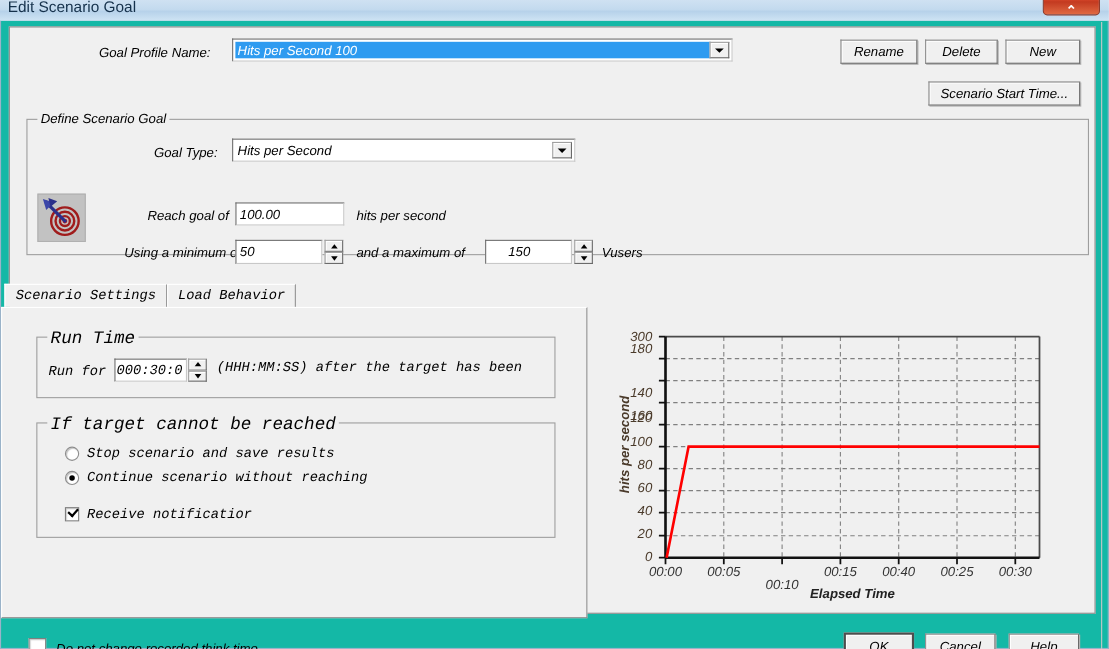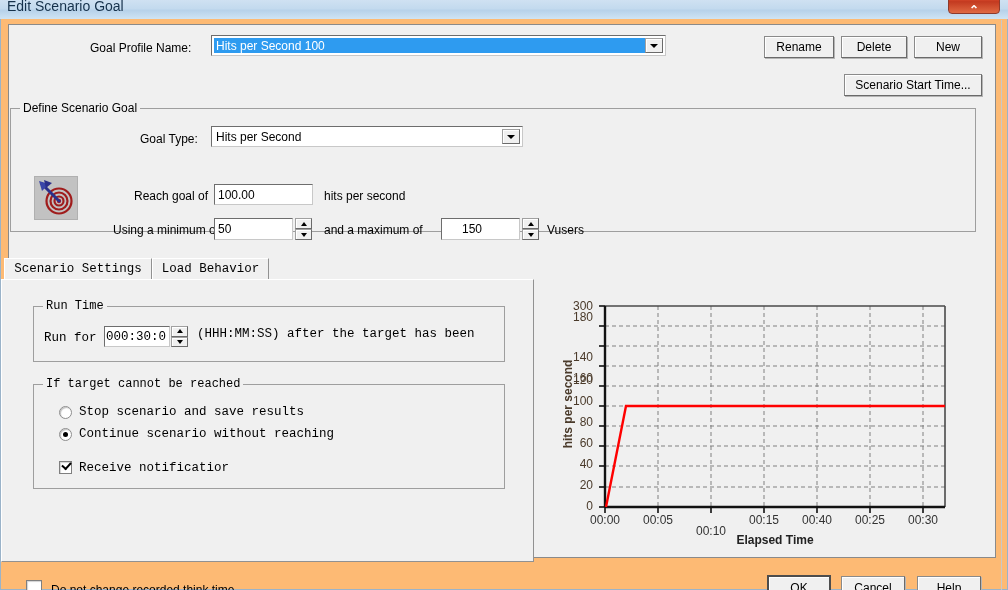--- a/index.html
+++ b/index.html
@@ -32,24 +32,25 @@
     box-shadow:inset 0 1px 0 rgba(255,255,255,.45);
   }
   .close-glyph{
     position:absolute;left:50%;top:16px;transform:translateX(-50%);
     color:#fff;font-size:12px;font-weight:bold;line-height:1;
   }
 
   
   .client{
     position:absolute;left:0;top:19px;width:1008px;height:571px;
-    background:#fdba74;
+    background:#14b8a6;
     border-left:1px solid #9ab3c9;border-right:1px solid #9ab3c9;
     border-bottom:1px solid #9ab3c9;
     box-sizing:border-box;
+    font-style:italic;
   }
   .inner-panel{
     position:absolute;left:7px;top:5px;width:988px;height:534px;
     border:1px solid #8a8a8a;background:#f0f0f0;box-sizing:border-box;
   }
 
   
   .lbl{position:absolute;white-space:nowrap;font-size:12px;color:#000;}
   .btn{
     position:absolute;box-sizing:border-box;
@@ -117,21 +118,21 @@
   }
   .spin .up{top:0;}
   .spin .dn{bottom:0;}
 
   
   .group{position:absolute;box-sizing:border-box;border:1px solid #9e9e9e;}
   .group-title{
     position:absolute;top:-8px;left:9px;background:#f0f0f0;padding:0 3px;
     font-size:12px;white-space:nowrap;
   }
-  .group.mono .group-title{font-family:"Liberation Mono", monospace;font-size:12px;}
+  .group.mono .group-title{font-family:"Liberation Mono", monospace;font-size:16px;}
 
   
   .tabstrip{position:absolute;left:0;top:239px;width:536px;height:22px;}
   .tab{
     position:absolute;top:0;height:21px;box-sizing:border-box;
     font-family:"Liberation Mono", monospace;font-size:12.5px;
     display:flex;align-items:center;justify-content:center;
     background:#f0f0f0;
     border-top:1px solid #fff;border-left:1px solid #fff;border-right:1px solid #919191;
   }
@@ -222,21 +223,21 @@
       <div class="arrowbtn">
         <span class="tri-down"></span>
       </div>
     </div>
 
     <div class="btn" style="left:763px;top:17px;width:70px;height:22px;">Rename</div>
     <div class="btn" style="left:840px;top:17px;width:66px;height:22px;">Delete</div>
     <div class="btn" style="left:913px;top:17px;width:68px;height:22px;">New</div>
     <div class="btn" style="left:843px;top:55px;width:138px;height:22px;">Scenario Start Time...</div>
 
-    <div class="group" style="left:9px;top:89px;width:966px;height:124px;">
+    <div class="group" style="left:23px;top:89px;width:966px;height:124px;">
       <div class="group-title">Define Scenario Goal</div>
     </div>
 
     <div class="lbl" style="left:139px;top:113px;">Goal Type:</div>
     <div class="combo" style="left:210px;top:107px;width:312px;height:21px;">
       <div class="cval">Hits per Second</div>
       <div class="arrowbtn">
         <span class="tri-down"></span>
       </div>
     </div>

